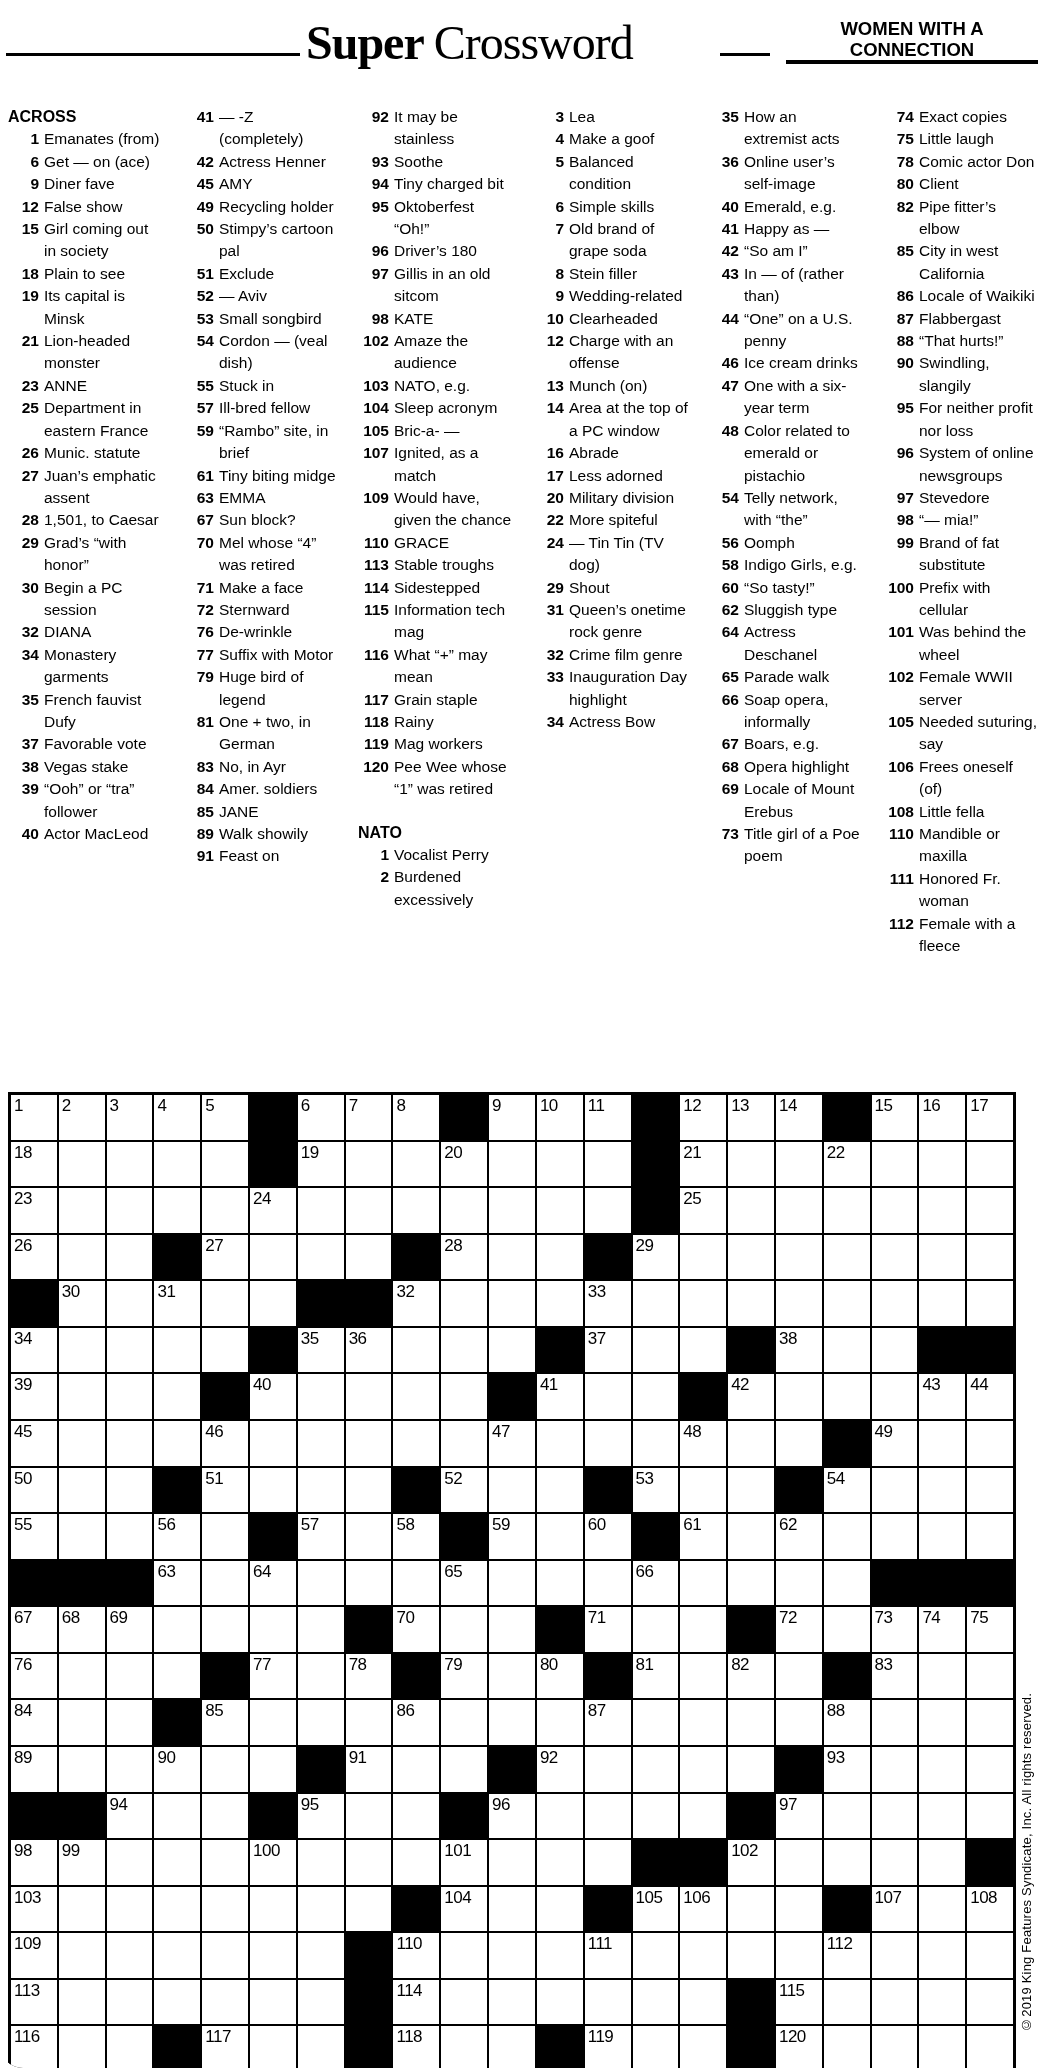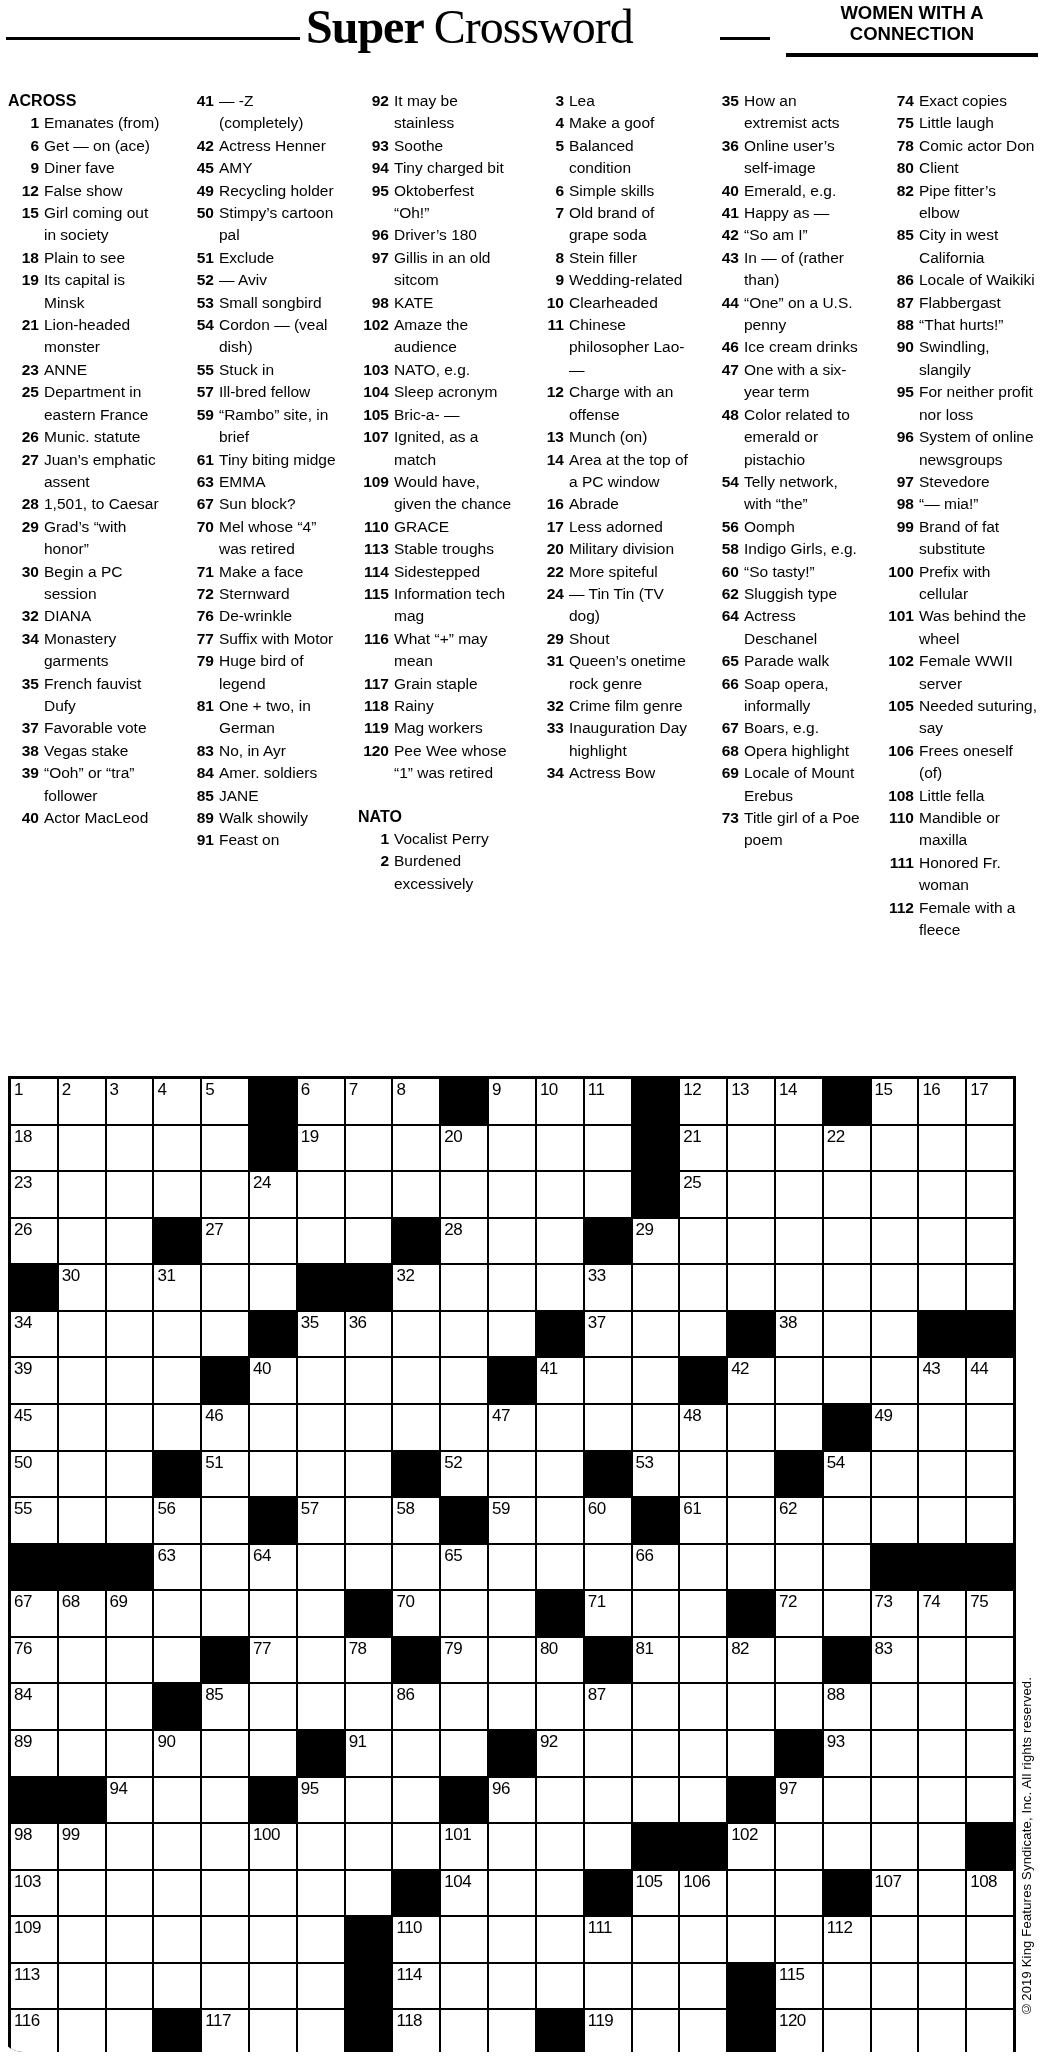--- a/index.html
+++ b/index.html
@@ -1,38 +1,38 @@
 <!DOCTYPE html>
 <html><head>
 <meta charset="utf-8">
 <style>
   html,body { margin:0; padding:0; background:#fff; }
   .page {
-    position:relative; width:1042px; height:2052px; margin:0 auto;
+    position:relative; width:1042px; height:2052px; margin:16px auto;
     background:#fff; color:#000; overflow:hidden;
     font-family:"Liberation Sans", sans-serif;
     border-radius:23px;
   }
 
   
   .masthead { position:absolute; top:0; left:0; width:1042px; height:66px; }
   .rule { position:absolute; border-top:3px solid #000; height:0; }
   .rule-left { left:6px; top:37px; width:294px; }
   .rule-mid  { left:720px; top:37px; width:50px; }
   .title {
     position:absolute; left:306px; top:-4px; margin:0;
     font-family:"Liberation Serif", serif; font-weight:normal;
     font-size:48px; line-height:62px; letter-spacing:-1px; white-space:nowrap;
   }
   .title .tbold { font-weight:bold; }
   .title .tlight { margin-left:10px; }
   .theme {
     position:absolute; left:786px; top:2px; width:252px;
     text-align:center; font-weight:bold; font-size:18.5px; line-height:21px;
-    border-bottom:4px solid #000; padding-bottom:9px;
+    border-bottom:4px solid #000; 
   }
 
   
   .clues {
     position:absolute; top:90px; left:8px; width:1030px; height:984px;
     display:grid; grid-template-columns:repeat(6,1fr); column-gap:20px;
     font-size:15.5px; line-height:22.4px; overflow:hidden;
   }
   .clue-col { overflow:hidden; }
   .section-header { font-weight:bold; font-size:16px; }
@@ -163,21 +163,20 @@
       </div>
       <div class="clue-col">
         <div class="clue"><span class="num">3</span>Lea</div>
         <div class="clue"><span class="num">4</span>Make a goof</div>
         <div class="clue"><span class="num">5</span>Balanced condition</div>
         <div class="clue"><span class="num">6</span>Simple skills</div>
         <div class="clue"><span class="num">7</span>Old brand of grape soda</div>
         <div class="clue"><span class="num">8</span>Stein filler</div>
         <div class="clue"><span class="num">9</span>Wedding-related</div>
         <div class="clue"><span class="num">10</span>Clearheaded</div>
-        <div class="clue"><span class="num">11</span>Chinese philosopher Lao- —</div>
         <div class="clue"><span class="num">12</span>Charge with an offense</div>
         <div class="clue"><span class="num">13</span>Munch (on)</div>
         <div class="clue"><span class="num">14</span>Area at the top of a PC window</div>
         <div class="clue"><span class="num">16</span>Abrade</div>
         <div class="clue"><span class="num">17</span>Less adorned</div>
         <div class="clue"><span class="num">20</span>Military division</div>
         <div class="clue"><span class="num">22</span>More spiteful</div>
         <div class="clue"><span class="num">24</span>— Tin Tin (TV dog)</div>
         <div class="clue"><span class="num">29</span>Shout</div>
         <div class="clue"><span class="num">31</span>Queen’s onetime rock genre</div>

